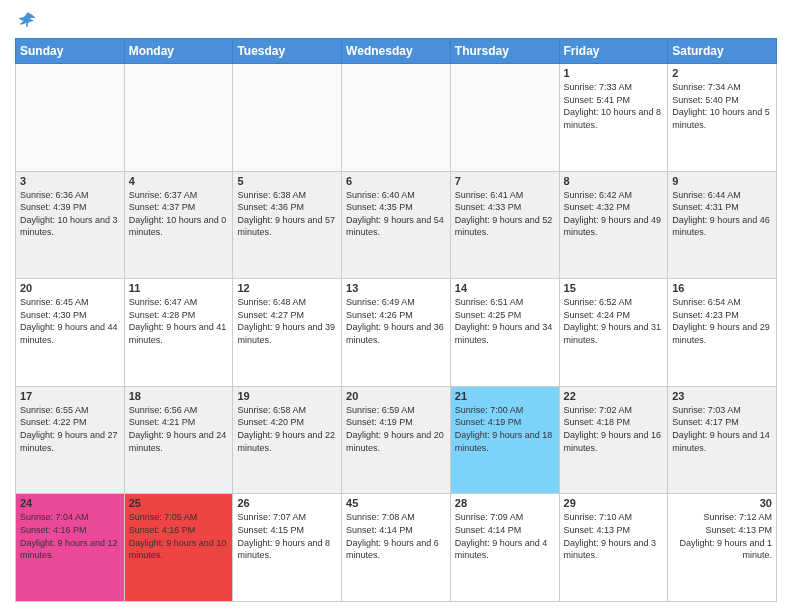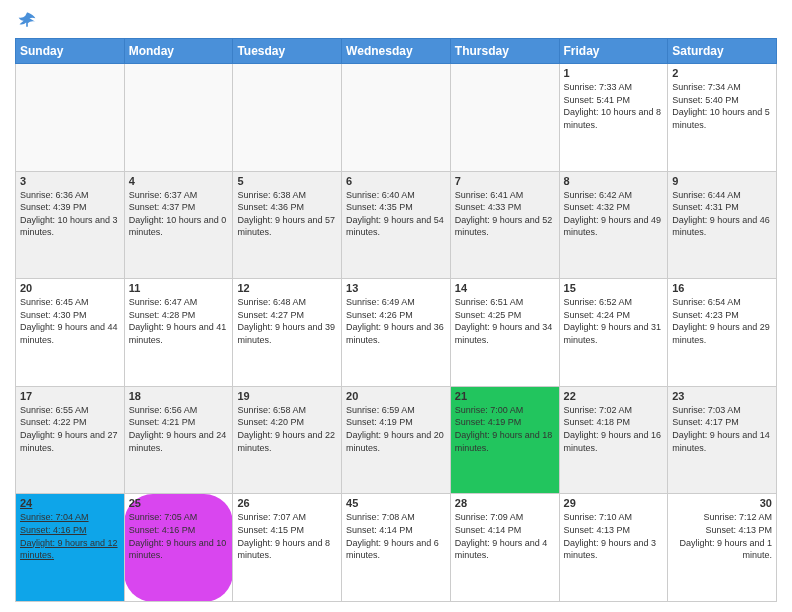--- a/index.html
+++ b/index.html
@@ -220,39 +220,39 @@
             <div class="day-info">Sunrise: 6:56 AM<br>Sunset: 4:21 PM<br>Daylight: 9 hours and 24 minutes.</div>
           </td>
           <td style="background-color: rgb(240, 240, 240);">
             <span class="day-num">19</span>
             <div class="day-info">Sunrise: 6:58 AM<br>Sunset: 4:20 PM<br>Daylight: 9 hours and 22 minutes.</div>
           </td>
           <td style="background-color: rgb(240, 240, 240);">
             <span class="day-num">20</span>
             <div class="day-info">Sunrise: 6:59 AM<br>Sunset: 4:19 PM<br>Daylight: 9 hours and 20 minutes.</div>
           </td>
-          <td style="background-color: #22c55e;">
+          <td style="background-color: #7dd3fc;">
             <span class="day-num">21</span>
             <div class="day-info">Sunrise: 7:00 AM<br>Sunset: 4:19 PM<br>Daylight: 9 hours and 18 minutes.</div>
           </td>
           <td style="background-color: rgb(240, 240, 240);">
             <span class="day-num">22</span>
             <div class="day-info">Sunrise: 7:02 AM<br>Sunset: 4:18 PM<br>Daylight: 9 hours and 16 minutes.</div>
           </td>
           <td style="background-color: rgb(240, 240, 240);">
             <span class="day-num">23</span>
             <div class="day-info">Sunrise: 7:03 AM<br>Sunset: 4:17 PM<br>Daylight: 9 hours and 14 minutes.</div>
           </td>
         </tr>
         <tr>
-          <td style="background-color: #0ea5e9; text-decoration: underline;">
+          <td style="background-color: #ec4899;">
             <span class="day-num">24</span>
             <div class="day-info">Sunrise: 7:04 AM<br>Sunset: 4:16 PM<br>Daylight: 9 hours and 12 minutes.</div>
           </td>
-          <td style="background-color: #d946ef; border-radius: 29px;">
+          <td style="background-color: #ef4444;">
             <span class="day-num">25</span>
             <div class="day-info">Sunrise: 7:05 AM<br>Sunset: 4:16 PM<br>Daylight: 9 hours and 10 minutes.</div>
           </td>
           <td style="background-color: rgb(255, 255, 255);">
             <span class="day-num">26</span>
             <div class="day-info">Sunrise: 7:07 AM<br>Sunset: 4:15 PM<br>Daylight: 9 hours and 8 minutes.</div>
           </td>
           <td style="background-color: rgb(255, 255, 255);">
             <span class="day-num">45</span>
             <div class="day-info">Sunrise: 7:08 AM<br>Sunset: 4:14 PM<br>Daylight: 9 hours and 6 minutes.</div>

